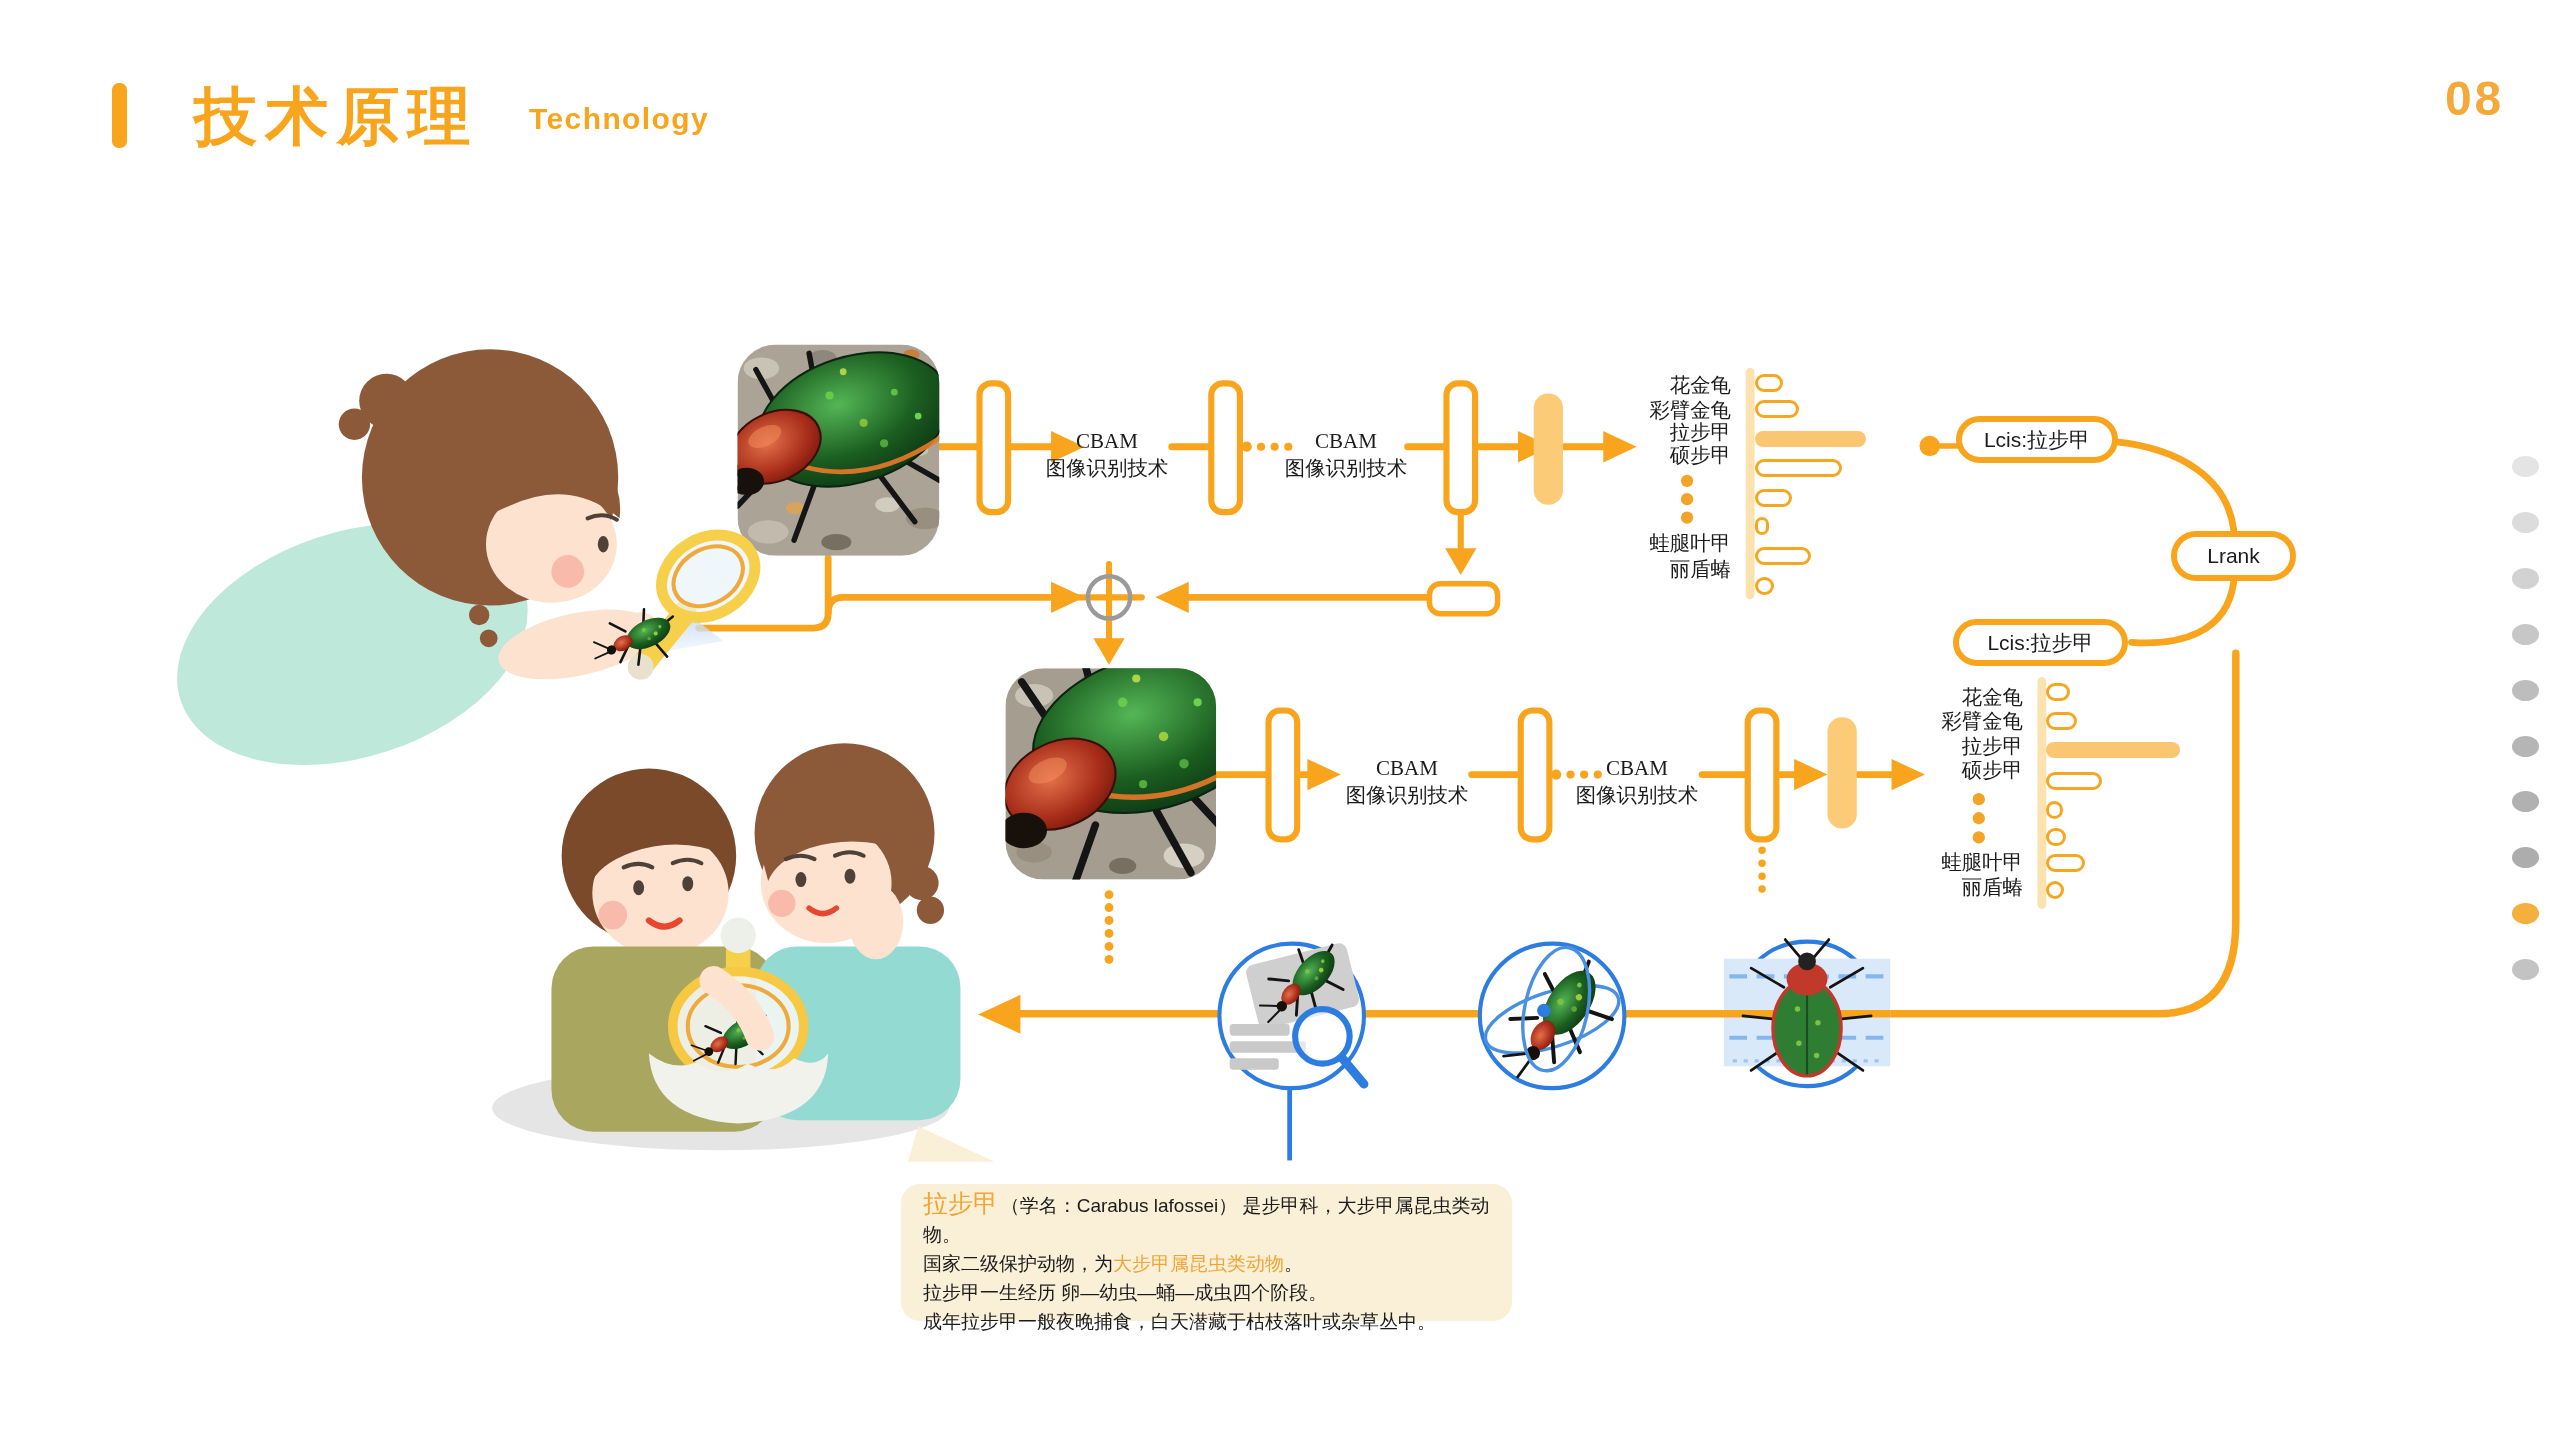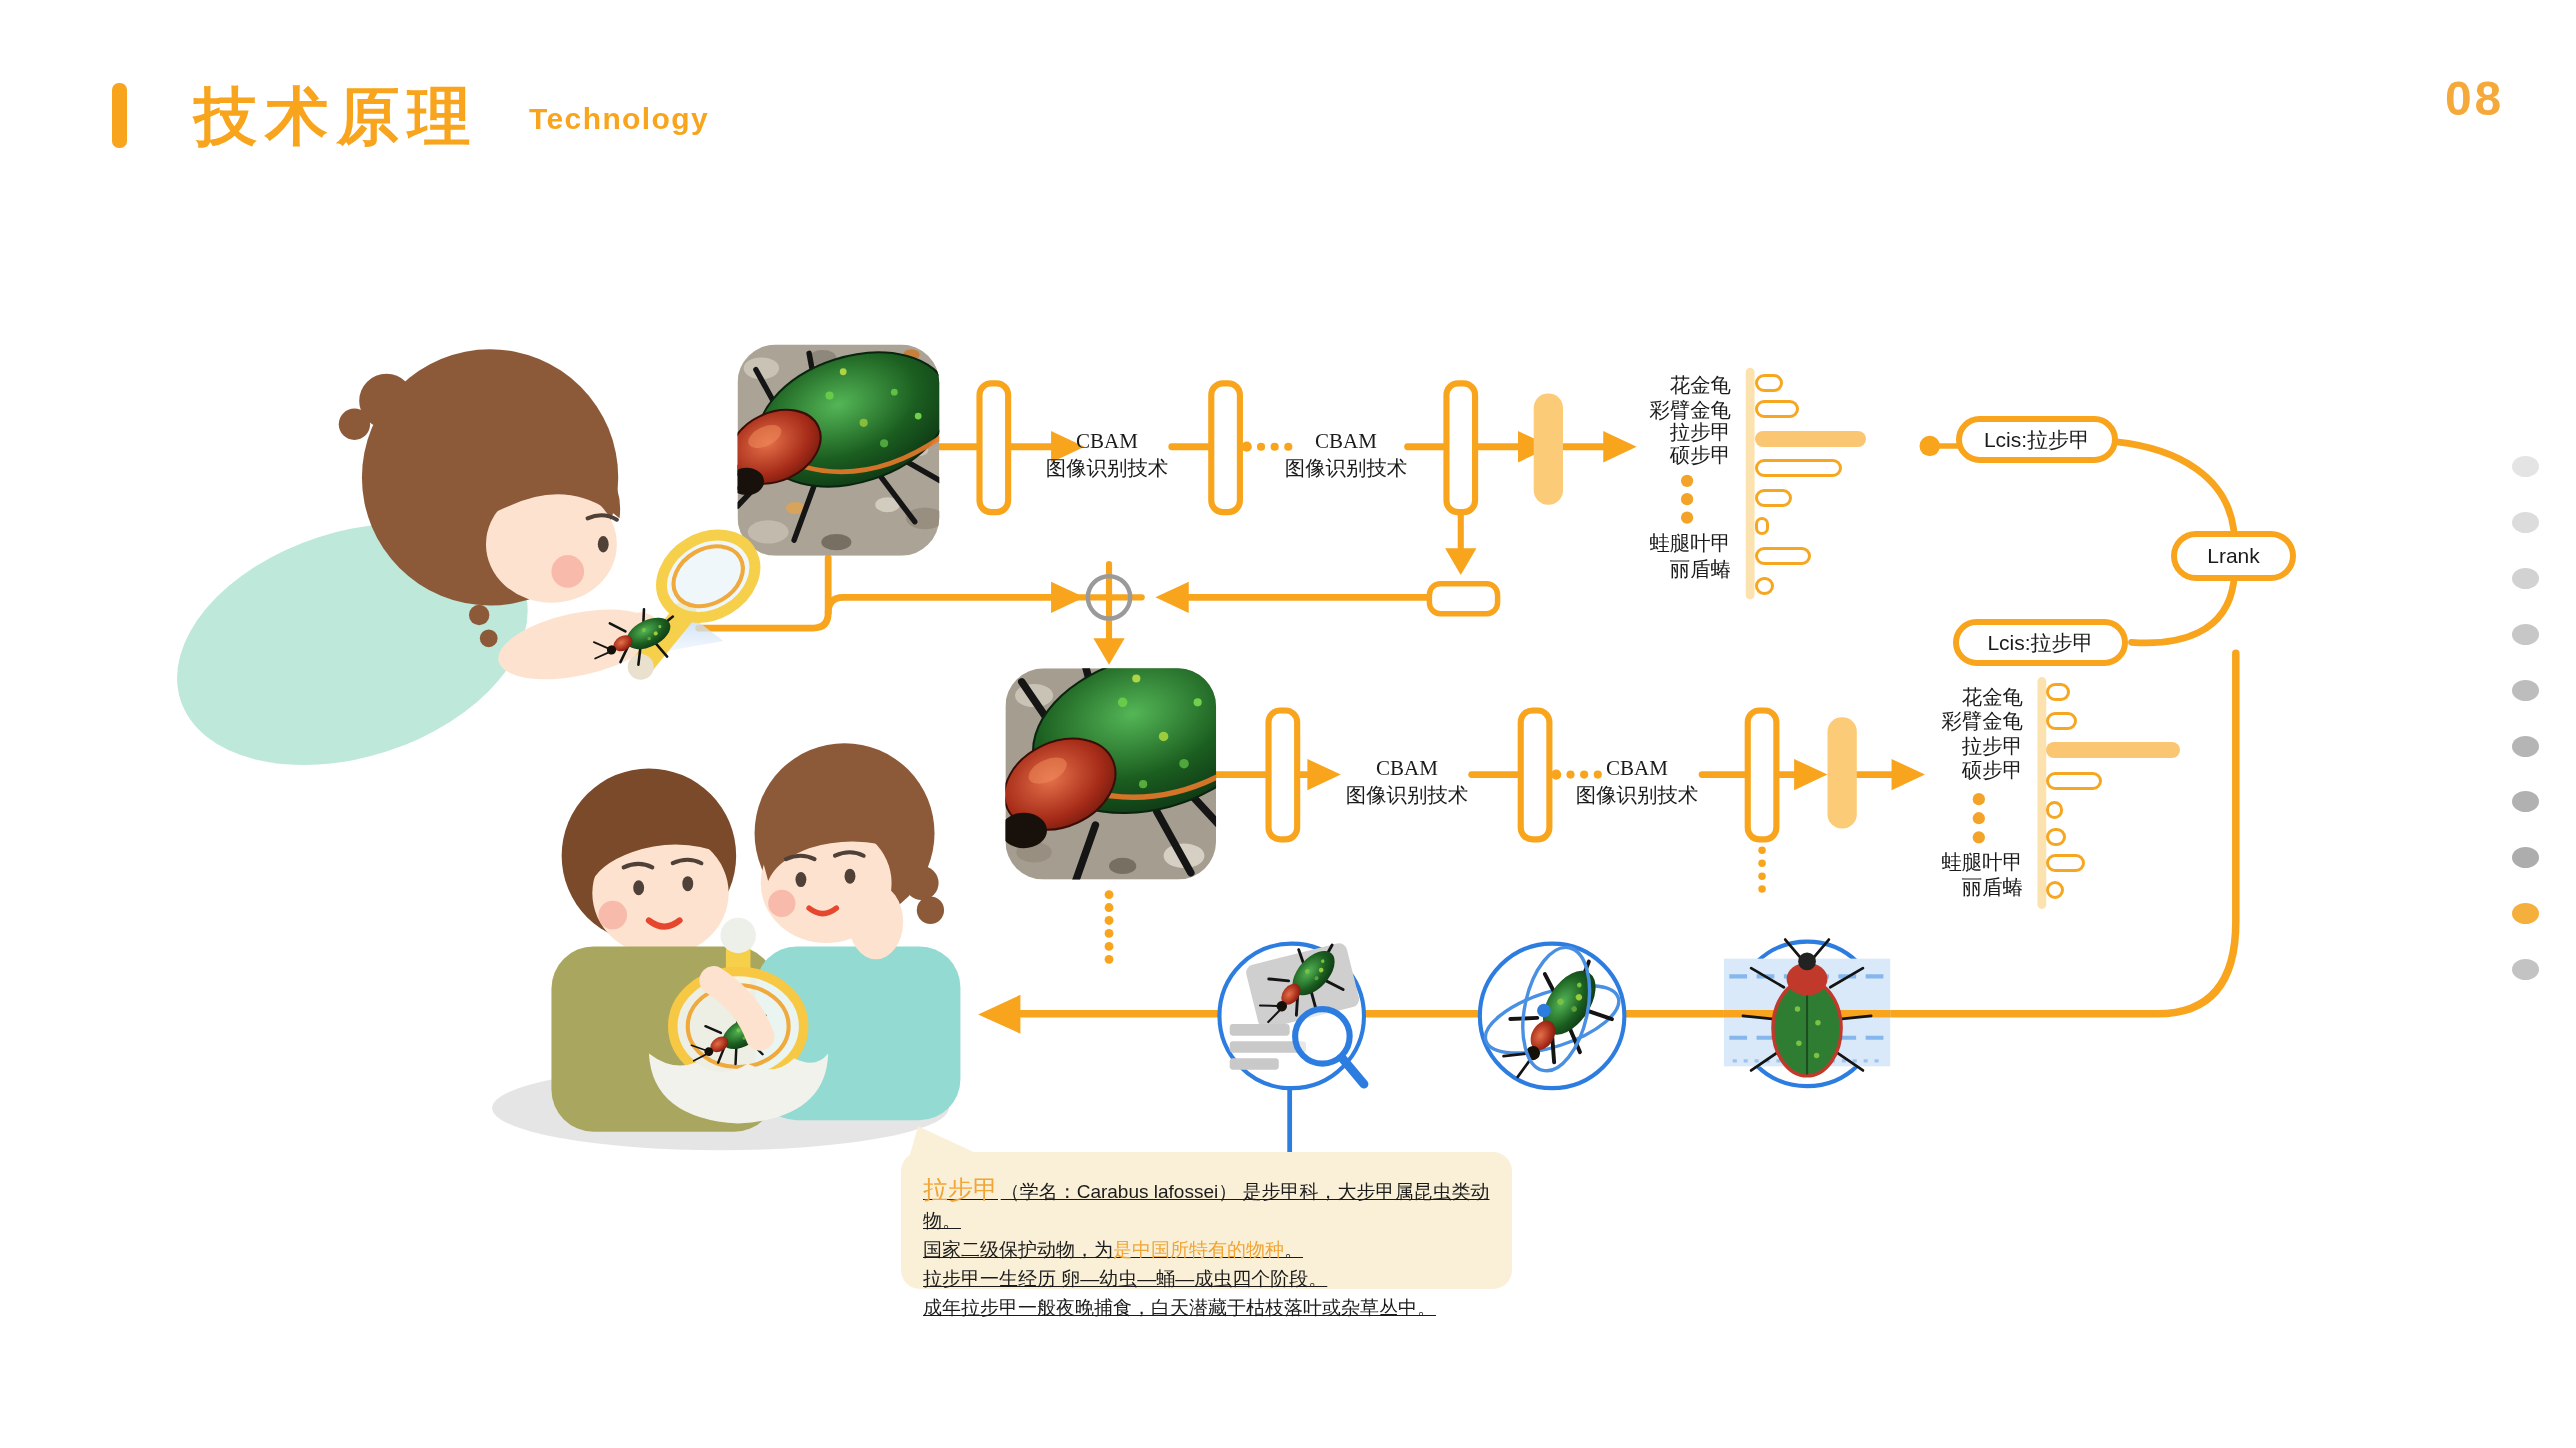--- a/index.html
+++ b/index.html
@@ -18,22 +18,22 @@
   
   .pill{background:#fff;border:6.1px solid #F8A51D;border-radius:33px;display:flex;
         align-items:center;justify-content:center;font-size:21px;color:#1B1B1B;box-sizing:border-box;text-align:center;}
   
   .clabel{width:157px;text-align:right;font-size:20.4px;line-height:23px;color:#1B1B1B;}
   
   .bar-outline{position:absolute;box-sizing:border-box;background:#fff;border:3.4px solid #F6A722;
                border-radius:9.5px;height:17.7px;}
   .bar-solid{position:absolute;background:#FBC671;border-radius:8.2px;height:16.4px;}
   
-  #info-box{left:869px;top:1152px;width:611px;height:137px;background:#FAF0D8;border-radius:19px;
-            padding:23px 0 0 22px;box-sizing:border-box;color:#1B1B1B;font-size:19px;line-height:29px;text-decoration:underline;}
+  #info-box{left:869px;top:1184px;width:611px;height:137px;background:#FAF0D8;border-radius:19px;
+            padding:5px 0 0 22px;box-sizing:border-box;color:#1B1B1B;font-size:19px;line-height:29px;}
   #info-box .term{color:#F0A536;font-size:25px;margin-right:2.7px;}
   #info-box .hl{color:#F0A536;}
   
   .nav-dot{position:absolute;width:27px;height:21px;border-radius:50%;}
 </style>
 </head>
 <body>
 
 <div id="slide">
 
@@ -416,21 +416,21 @@
       <div class="bar-solid" style="left: 2014px; top: 742px; width: 134px;"></div>
       <div class="bar-outline" style="left: 2014px; top: 772px; width: 56px;"></div>
       <div class="bar-outline" style="left: 2014px; top: 801px; width: 17px;"></div>
       <div class="bar-outline" style="left: 2014px; top: 828px; width: 20px;"></div>
       <div class="bar-outline" style="left: 2014px; top: 854px; width: 39px;"></div>
       <div class="bar-outline" style="left: 2014px; top: 881px; width: 18.4px;"></div>
     </div>
 
   <div class="abs" id="info-box">
     <div><span class="term">拉步甲</span><span>（学名：Carabus lafossei） 是步甲科，大步甲属昆虫类动物。</span></div>
-    <div><span>国家二级保护动物，为</span><span class="hl">是中国所特有的物种</span><span>。</span></div>
+    <div><span>国家二级保护动物，为</span><span class="hl">大步甲属昆虫类动物</span><span>。</span></div>
     <div>拉步甲一生经历 卵—幼虫—蛹—成虫四个阶段。</div>
     <div>成年拉步甲一般夜晚捕食，白天潜藏于枯枝落叶或杂草丛中。</div>
   </div>
 
   <div class="abs" id="nav-dots" style="left:0;top:0;width:2576px;height:1449px;pointer-events:none;">
       <div class="nav-dot" style="left: 2480px; top: 456px; background: rgb(228, 228, 228); pointer-events: auto;"></div>
       <div class="nav-dot" style="left: 2480px; top: 512px; background: rgb(220, 220, 220); pointer-events: auto;"></div>
       <div class="nav-dot" style="left: 2480px; top: 568px; background: rgb(210, 210, 210); pointer-events: auto;"></div>
       <div class="nav-dot" style="left: 2480px; top: 624px; background: rgb(199, 199, 199); pointer-events: auto;"></div>
       <div class="nav-dot" style="left: 2480px; top: 680px; background: rgb(189, 189, 189); pointer-events: auto;"></div>

